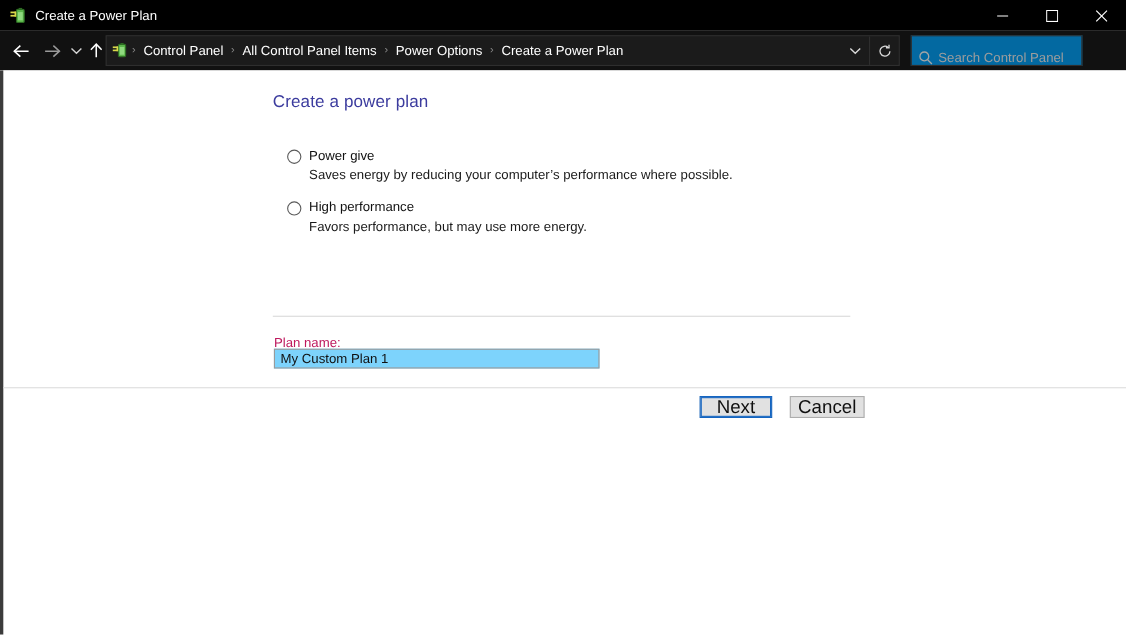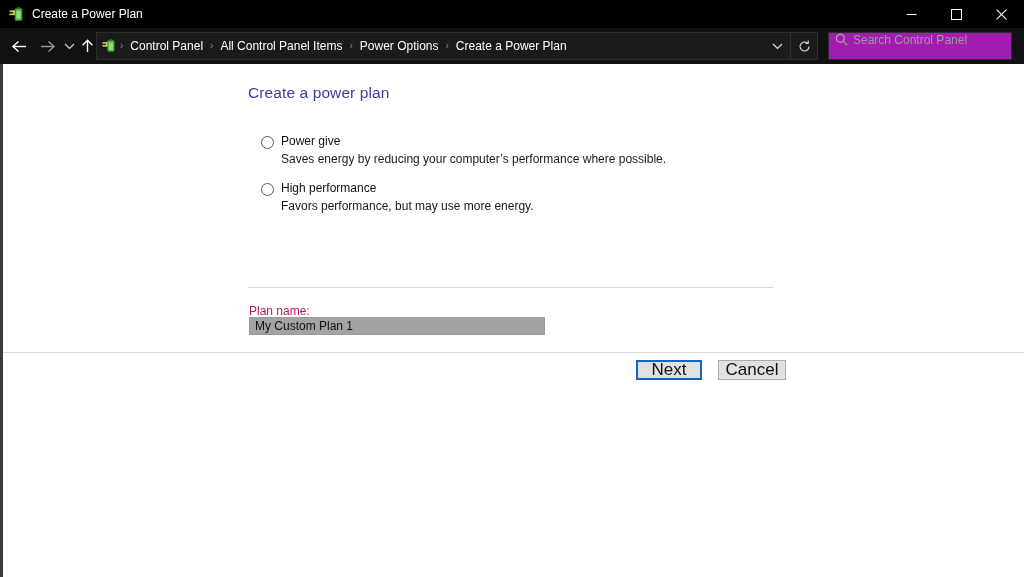--- a/index.html
+++ b/index.html
@@ -134,27 +134,27 @@
   .addr-divider {
     width: 1px;
     height: 26px;
     background: #2e2e2e;
   }
 
   .searchbox {
     position: absolute;
     left: 828px;
     top: 4px;
-    width: 184px;
+    width: 156px;
     height: 28px;
     border: 1px solid #2e2e2e;
-    background: #a21caf;
-    box-sizing: border-box;
-    display: flex;
-    align-items: flex-start;
+    background: #0369a1;
+    box-sizing: border-box;
+    display: flex;
+    align-items: flex-end;
   }
   .search-icon {
     width: 24px;
     display: flex;
     align-items: center;
     justify-content: center;
     color: #9a9a9a;
     flex: 0 0 auto;
   }
   .search-input {
@@ -267,21 +267,21 @@
     color: #be185d;
   }
   .planname-input {
     position: absolute;
     left: 246px;
     top: 253px;
     width: 296px;
     height: 18px;
     box-sizing: border-box;
     border: 1px solid #9a9a9a;
-    background: #a3a3a3;
+    background: #7dd3fc;
     font-family: "Liberation Sans", sans-serif;
     font-size: 12px;
     color: #101010;
     padding: 0 4px 0 5px;
     outline: none;
     line-height: 16px;
   }
 
   .hr-bottom {
     position: absolute;

